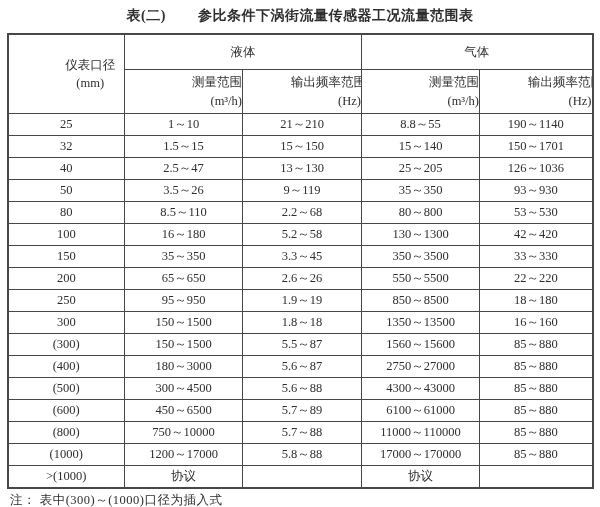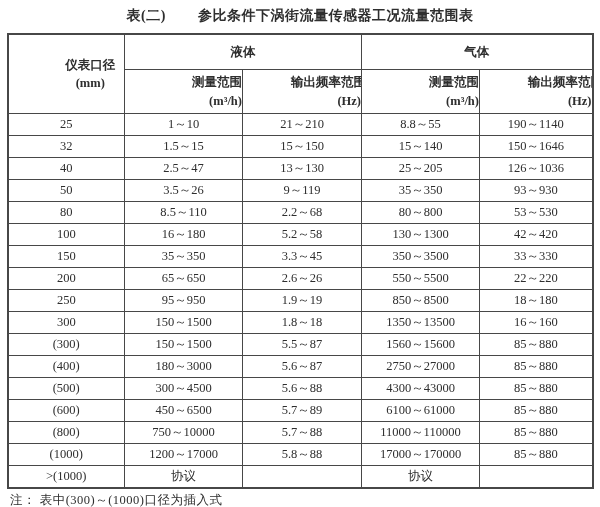--- a/index.html
+++ b/index.html
@@ -38,21 +38,21 @@
   table.flow-table td {
     border: 1px solid #474747;
     text-align: center;
     vertical-align: middle;
     padding: 0;
     font-size: 12.5px;
     overflow: hidden;
     white-space: nowrap;
   }
   table.flow-table th {
-    font-weight: bold;
+    font-weight: normal;
     margin-top: 24px;
   }
   tr.group-row th { height: 34px; }
   tr.sub-row th { height: 43px; line-height: 1.45; text-align: right; }
   tbody td { height: 21px; }
   .two-line div { line-height: 1.45; padding-left: 48px; }
   .footnote {
     font-size: 12.5px;
     margin: 3px 0 0 10px;
     letter-spacing: 0.5px;
@@ -107,21 +107,21 @@
         <td>1～10</td>
         <td>21～210</td>
         <td>8.8～55</td>
         <td>190～1140</td>
       </tr>
       <tr>
         <td>32</td>
         <td>1.5～15</td>
         <td>15～150</td>
         <td>15～140</td>
-        <td>150～1646</td>
+        <td>150～1701</td>
       </tr>
       <tr>
         <td>40</td>
         <td>2.5～47</td>
         <td>13～130</td>
         <td>25～205</td>
         <td>126～1036</td>
       </tr>
       <tr>
         <td>50</td>

